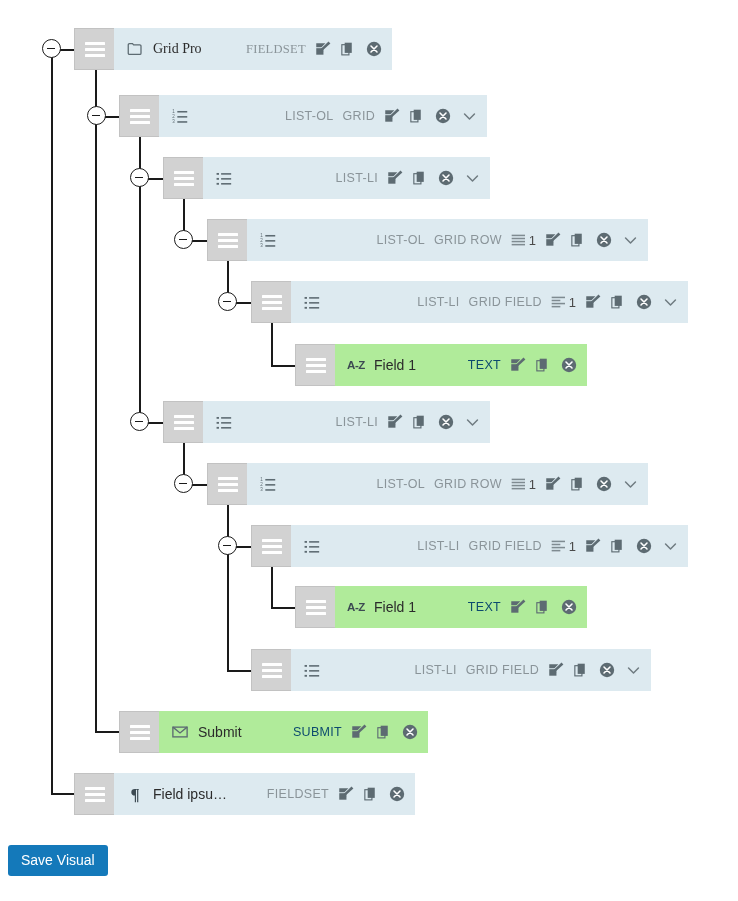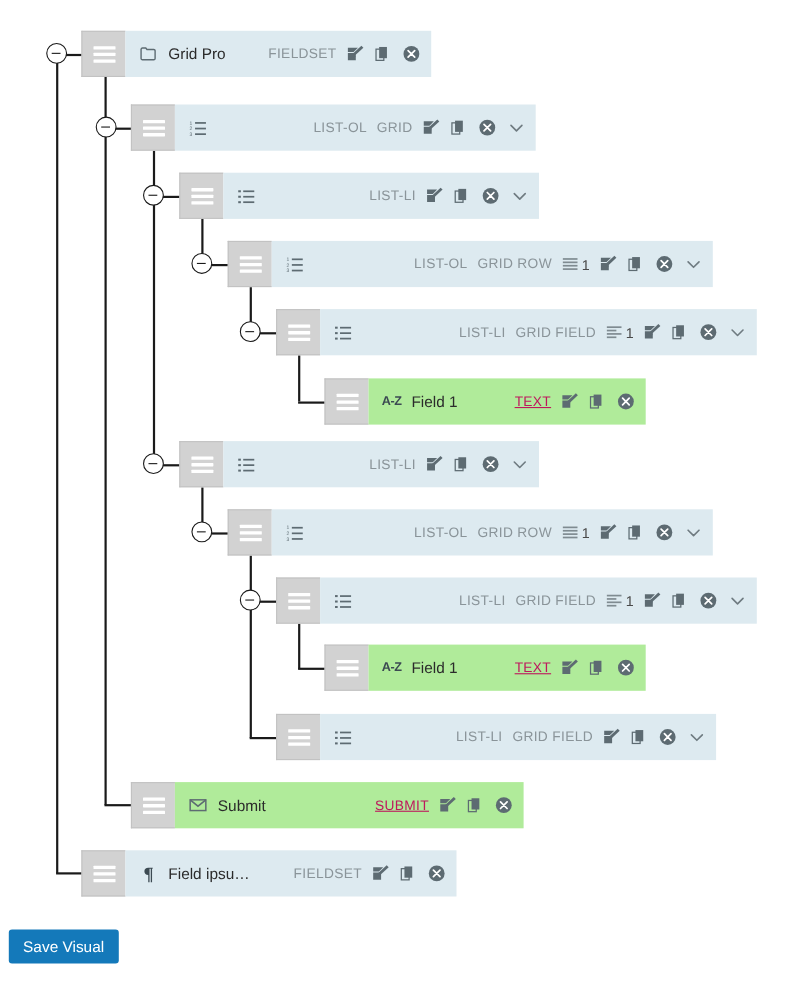--- a/index.html
+++ b/index.html
@@ -102,21 +102,21 @@
   .spacer { flex: 1 1 auto; min-width: 6px; }
 
   
   .tag {
     font-size: 12.5px;
     letter-spacing: 0.3px;
     color: #8a9499;
     white-space: nowrap;
     margin-left: 9px;
   }
-  .row.green .tag { color: #be185d; text-decoration: underline; }
+  .row.green .tag { color: #0c4a6e; }
 
   .count-wrap {
     display: flex;
     align-items: center;
     margin-left: 9px;
     color: #7f8b91;
   }
   .count-wrap .cnum {
     font-size: 13px;
     color: #4a4a4a;
@@ -190,21 +190,21 @@
       <div class="toggle" style="left: 42px; top: 39px;"></div>
       <div class="toggle" style="left: 87px; top: 106px;"></div>
       <div class="toggle" style="left: 130px; top: 168px;"></div>
       <div class="toggle" style="left: 174px; top: 230px;"></div>
       <div class="toggle" style="left: 218px; top: 292px;"></div>
       <div class="toggle" style="left: 130px; top: 412px;"></div>
       <div class="toggle" style="left: 174px; top: 474px;"></div>
       <div class="toggle" style="left: 218px; top: 536px;"></div>
     </div>
   <div id="row-layer">
-      <div class="row blue" style="left: 74px; top: 28px; width: 318px;">
+      <div class="row blue" style="left: 74px; top: 28px; width: 318px; font-family: Liberation Serif, serif;">
         <div class="handle">
           <i></i>
           <i></i>
           <i></i>
         </div>
         <div class="body">
           <span class="lead-icon">
             <svg width="18" height="18" viewBox="0 0 24 24">
               <path d="M3 6.5a1.6 1.6 0 0 1 1.6-1.6h4.1l1.4 1.7h8.3A1.6 1.6 0 0 1 20 8.2v9.3a1.6 1.6 0 0 1-1.6 1.6H4.6A1.6 1.6 0 0 1 3 17.5z" fill="none" stroke="#5d6b72" stroke-width="1.7"></path>
             </svg>
@@ -715,21 +715,21 @@
               <path d="M8 8l8 8M16 8l-8 8" stroke="#ffffff" stroke-width="2.1" stroke-linecap="round"></path>
             </svg>
           </span>
           <span class="chev">
             <svg width="17" height="17" viewBox="0 0 24 24">
               <path d="M5 8.5 12 15.5 19 8.5" fill="none" stroke="#6f7b81" stroke-width="2.1" stroke-linecap="round" stroke-linejoin="round"></path>
             </svg>
           </span>
         </div>
       </div>
-      <div class="row green" style="left: 119px; top: 711px; width: 357px; border-radius: 14px;">
+      <div class="row green" style="left: 119px; top: 711px; width: 309px; border-radius: 14px;">
         <div class="handle">
           <i></i>
           <i></i>
           <i></i>
         </div>
         <div class="body">
           <span class="lead-icon">
             <svg width="18" height="18" viewBox="0 0 24 24">
               <rect x="2.5" y="5.5" width="19" height="13" fill="none" stroke="#5d6b72" stroke-width="1.8"></rect>
               <path d="M2.5 5.5L12 13.2 21.5 5.5" fill="none" stroke="#5d6b72" stroke-width="1.8"></path>

